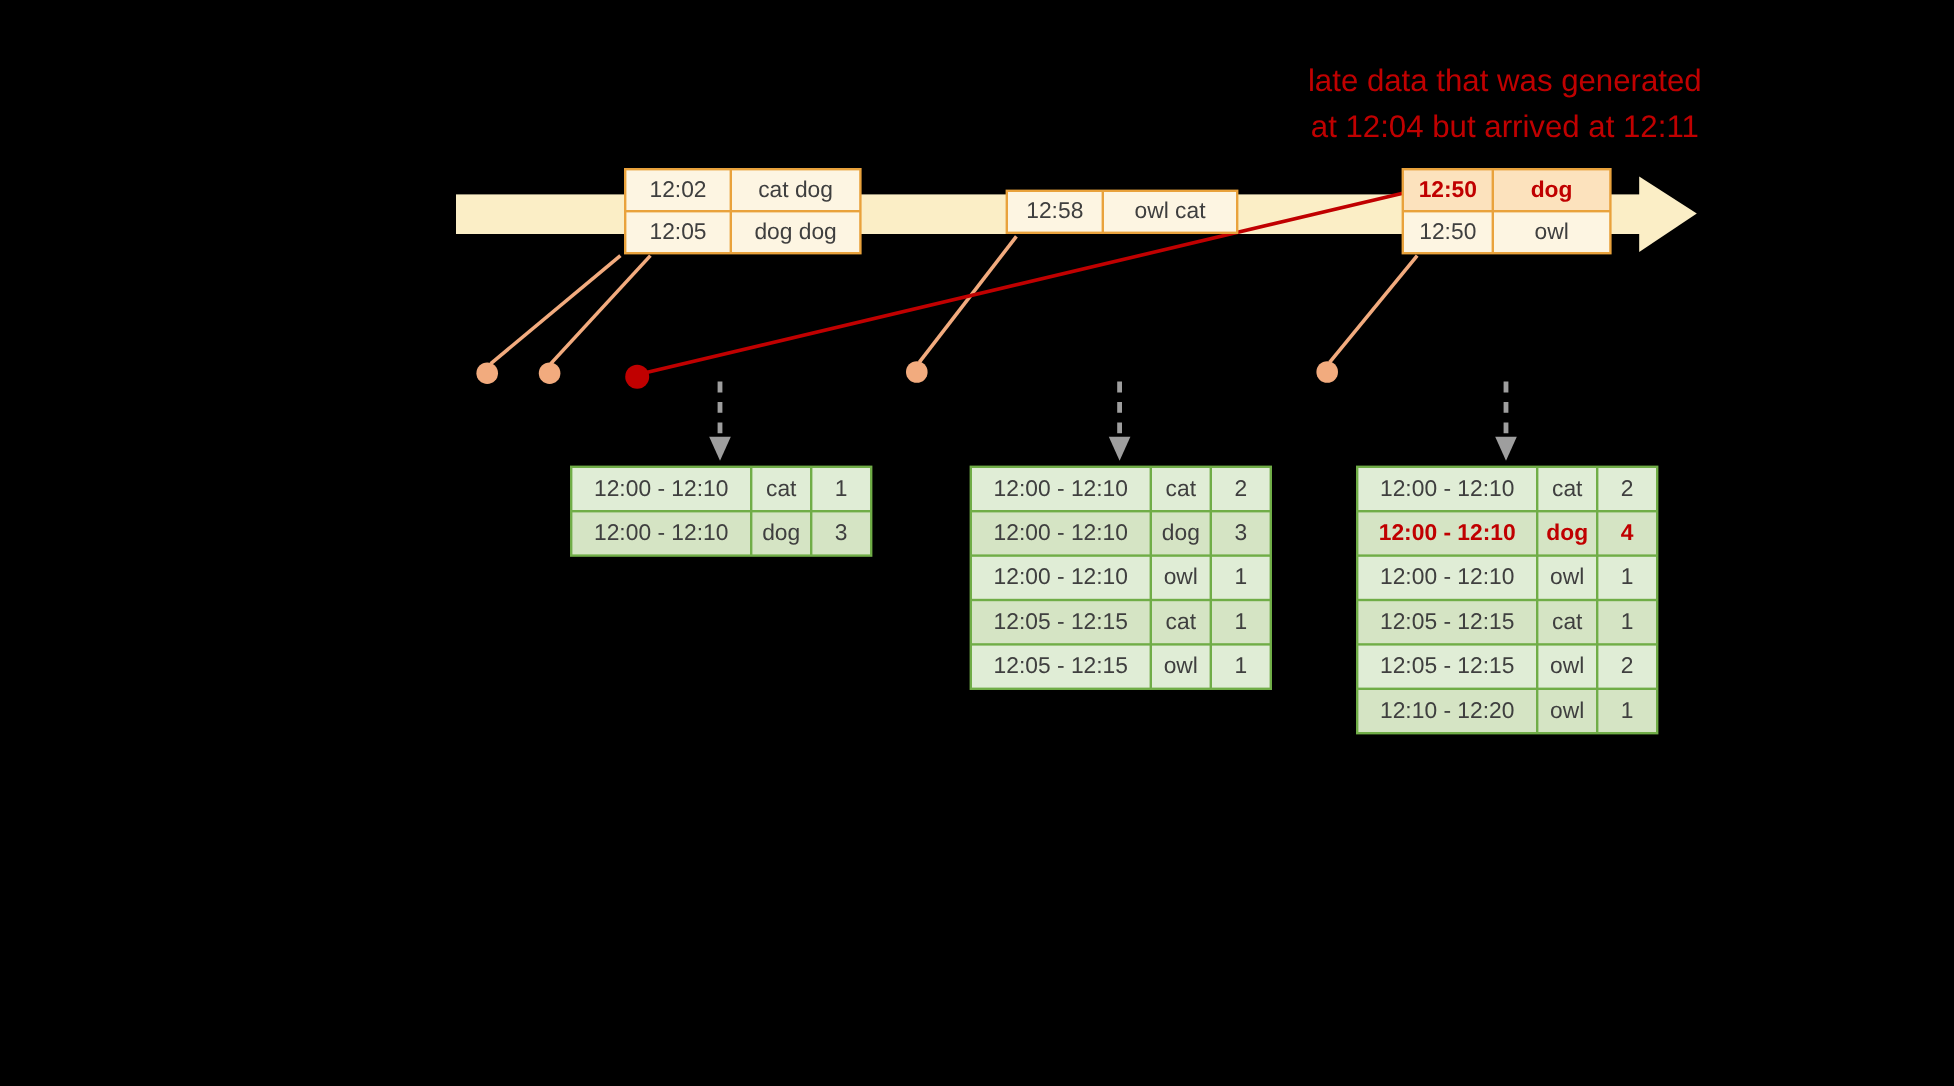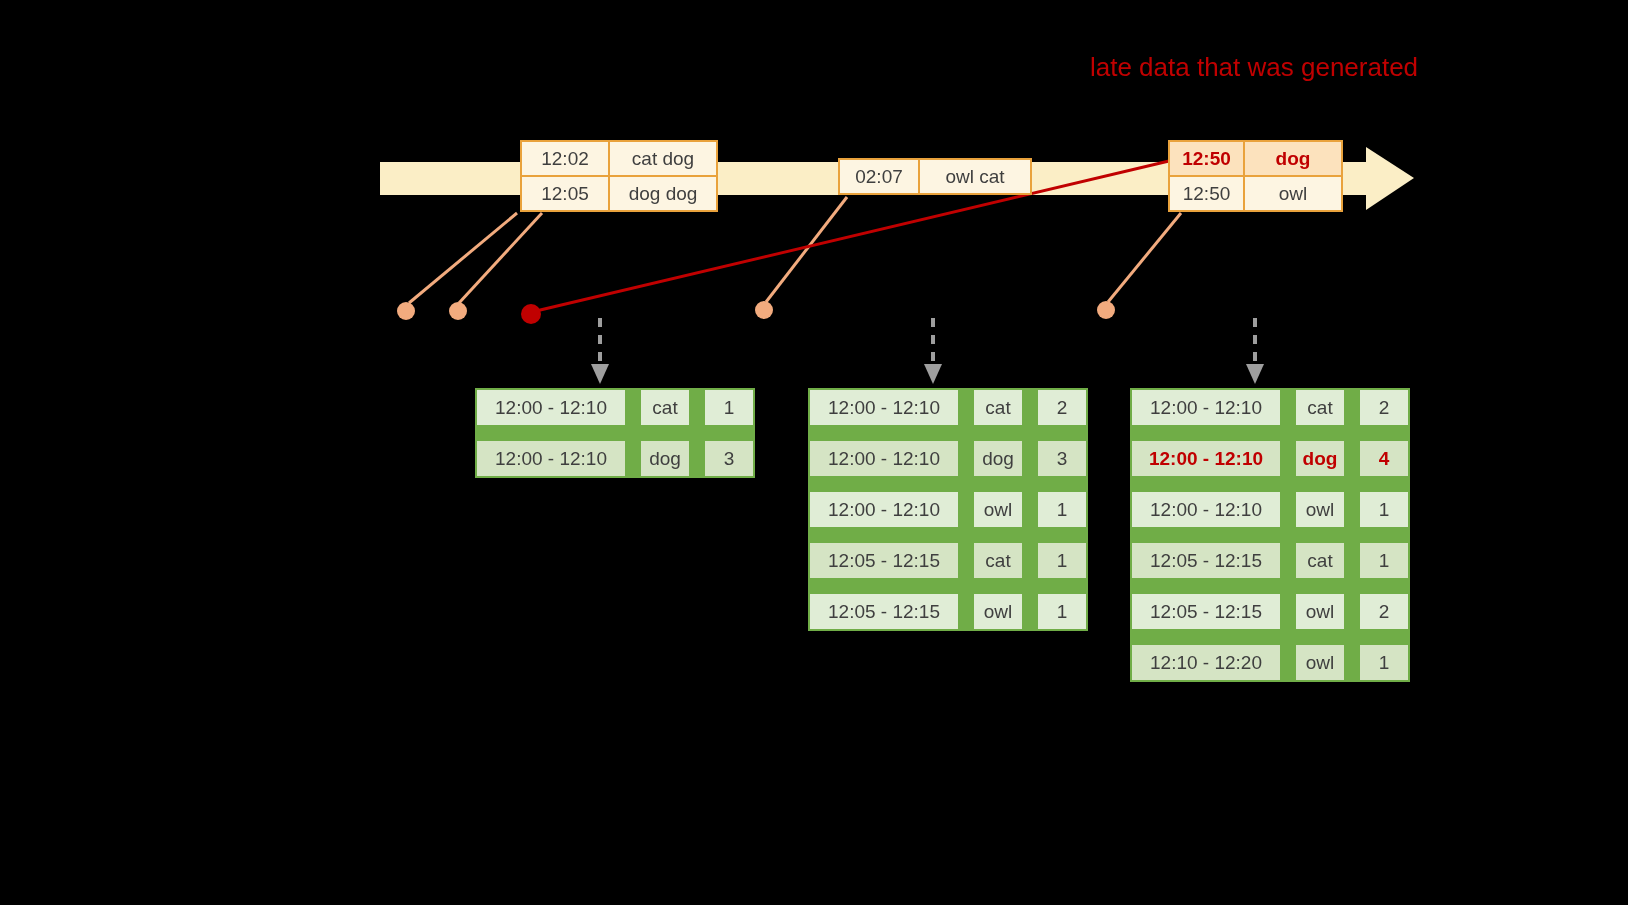--- a/index.html
+++ b/index.html
@@ -20,21 +20,21 @@
 
   .event-table { position:absolute; display:grid; gap:2px; padding:2px; background:var(--event-border); }
   #event-table-0 { left:520px; top:140px; grid-template-columns:86px 106px; grid-auto-rows:33px; }
   #event-table-1 { left:838px; top:158px; grid-template-columns:78px 110px; grid-auto-rows:33px; }
   #event-table-2 { left:1168px; top:140px; grid-template-columns:73px 96px; grid-auto-rows:33px; }
 
   .cell { display:flex; align-items:center; justify-content:center; font-size:19px; color:var(--table-text); }
   .event-cell { background:var(--event-fill); }
   .event-cell.late { background:var(--event-late-fill); color:var(--red); font-weight:bold; }
 
-  .result-table { position:absolute; display:grid; gap:16px; padding:2px; background:var(--result-border);
+  .result-table { position:absolute; display:grid; gap:2px; padding:2px; background:var(--result-border);
                   grid-template-columns:148px 48px 48px; grid-auto-rows:35px; }
   #result-table-0 { left:475px; top:388px; }
   #result-table-1 { left:808px; top:388px; }
   #result-table-2 { left:1130px; top:388px; }
   .result-cell.even { background:var(--result-fill-even); }
   .result-cell.odd { background:var(--result-fill-odd); }
   .result-cell.highlight { color:var(--red); font-weight:bold; }
 
   .tl { fill:var(--timeline-fill); }
   .salmon-line line { stroke:var(--dot-salmon); stroke-width:3; }
@@ -81,30 +81,31 @@
       <polygon points="924,364 942,364 933,384"></polygon>
     </g>
     <g class="gray-arrow">
       <line x1="1255" y1="318" x2="1255" y2="366"></line>
       <polygon points="1246,364 1264,364 1255,384"></polygon>
     </g>
   </svg>
 
   <div class="note top-note">
     <div>late data that was generated</div>
+    <div>at 12:04 but arrived at 12:11</div>
   </div>
 
   <div id="event-table-0" class="event-table">
       <div class="cell event-cell">12:02</div>
       <div class="cell event-cell">cat dog</div>
       <div class="cell event-cell">12:05</div>
       <div class="cell event-cell">dog dog</div>
     </div>
   <div id="event-table-1" class="event-table">
-      <div class="cell event-cell">02:07</div>
+      <div class="cell event-cell">12:58</div>
       <div class="cell event-cell">owl cat</div>
     </div>
   <div id="event-table-2" class="event-table">
       <div class="cell event-cell late">12:50</div>
       <div class="cell event-cell late">dog</div>
       <div class="cell event-cell">12:50</div>
       <div class="cell event-cell">owl</div>
     </div>
 
   <div id="result-table-0" class="result-table">

